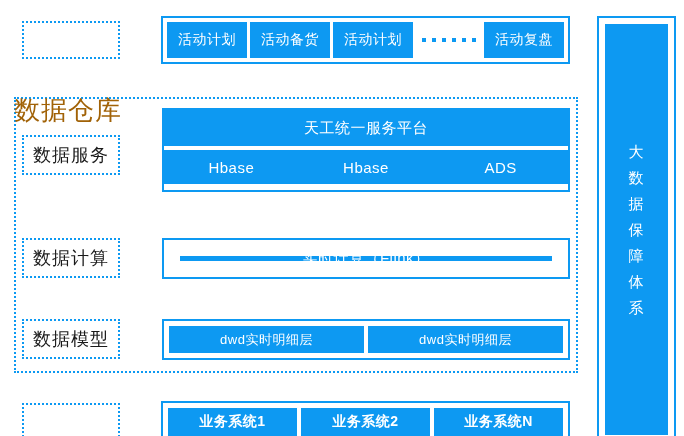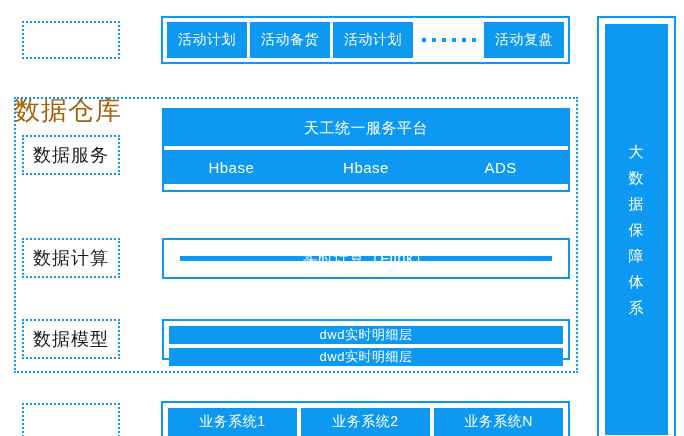--- a/index.html
+++ b/index.html
@@ -163,41 +163,40 @@
 
   
   #model-panel {
     left: 162px;
     top: 308px;
     width: 408px;
     height: 41px;
     padding: 5px;
     display: flex;
     gap: 4px;
-    flex-direction: column;
   }
   #model-panel .tile { flex: 1 1 0; font-size: 13px; }
 
   
   #empty-bottom {
     left: 22px;
     top: 392px;
     width: 98px;
     height: 38px;
   }
   #biz-panel {
     left: 161px;
     top: 390px;
     width: 409px;
     height: 42px;
     padding: 5px;
     display: flex;
     gap: 4px;
   }
-  #biz-panel .tile { flex: 1 1 0; font-size: 14px; }
+  #biz-panel .tile { flex: 1 1 0; font-size: 14px; font-weight: bold; }
 
   
   #guarantee-panel {
     left: 597px;
     top: 5px;
     width: 79px;
     height: 427px;
     padding: 6px;
     display: flex;
   }

